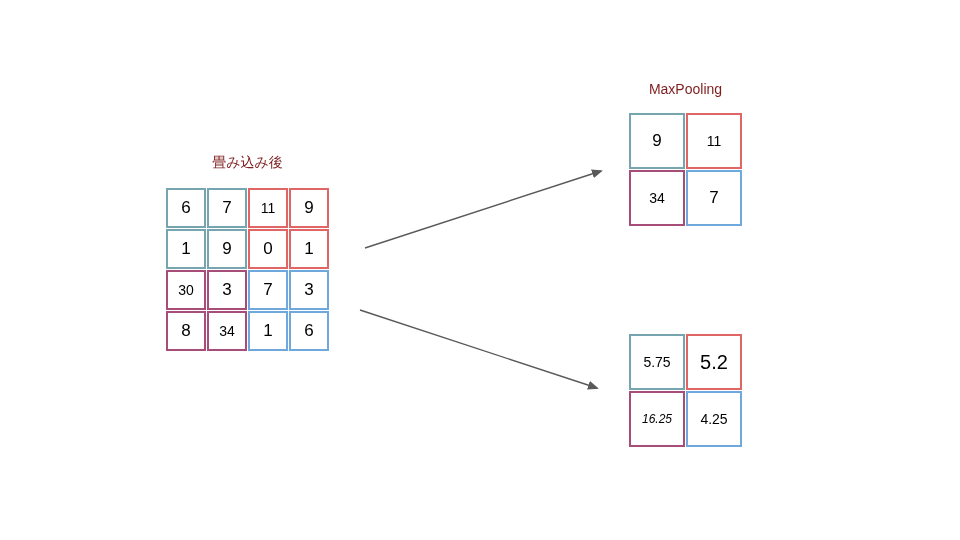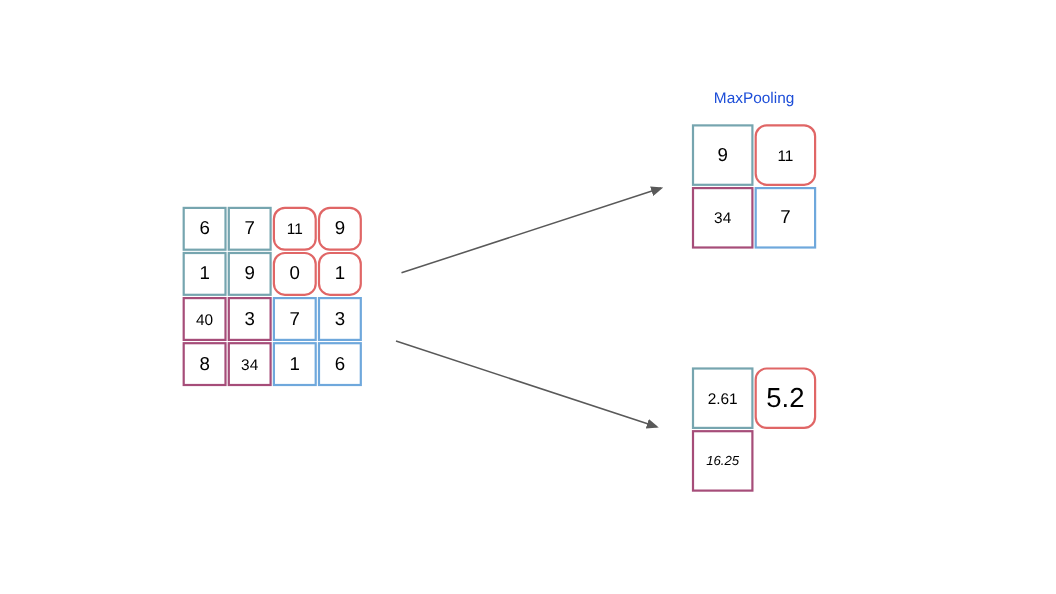--- a/index.html
+++ b/index.html
@@ -14,21 +14,21 @@
     background: #ffffff;
     font-family: "Liberation Sans", sans-serif;
     color: #000000;
     overflow: hidden;
   }
   .matrix-title {
     position: absolute;
     text-align: center;
     font-size: 14px;
     line-height: 18px;
-    color: #1d4ed8;
+    color: #7f1d1d;
     white-space: nowrap;
   }
   .grid {
     position: absolute;
     display: grid;
     gap: 1px;
   }
   .grid-4x4 {
     grid-template-columns: repeat(4, 40px);
     grid-auto-rows: 40px;
@@ -42,23 +42,23 @@
     background: #ffffff;
     border: 2px solid #000;
     display: flex;
     align-items: center;
     justify-content: center;
     font-size: 15px;
   }
   .cell[data-size="s"]  { font-size: 12px; font-style: italic; }
   .cell[data-size="m"]  { font-size: 14px; }
   .cell[data-size="l"]  { font-size: 17px; }
-  .cell[data-size="xl"] { font-size: 25px; }
+  .cell[data-size="xl"] { font-size: 20px; }
   .c-teal    { border-color: var(--teal); }
-  .c-red     { border-color: var(--red); border-radius: 11px; }
+  .c-red     { border-color: var(--red); }
   .c-magenta { border-color: var(--magenta); text-align: center; }
   .c-blue    { border-color: var(--blue); }
   .arrows-layer {
     position: absolute;
     left: 0;
     top: 0;
     width: 960px;
     height: 540px;
     pointer-events: none;
   }
@@ -78,46 +78,48 @@
   <svg class="arrows-layer" viewBox="0 0 960 540" xmlns="http://www.w3.org/2000/svg">
     <defs>
       <marker id="ah" markerUnits="userSpaceOnUse" markerWidth="11" markerHeight="9" viewBox="0 0 11 9" refX="9" refY="4.5" orient="auto">
         <path class="arrowhead-path" d="M0,0 L11,4.5 L0,9 z"></path>
       </marker>
     </defs>
     <line x1="365" y1="248" x2="601" y2="171" marker-end="url(#ah)"></line>
     <line x1="360" y1="310" x2="597" y2="388" marker-end="url(#ah)"></line>
   </svg>
 
+  <div class="matrix-title" style="left:166px; top:153px; width:163px;">畳み込み後</div>
   <div class="grid grid-4x4" style="left:166px; top:188px;">
     <div class="cell c-teal" data-size="l">6</div>
     <div class="cell c-teal" data-size="l">7</div>
     <div class="cell c-red" data-size="m">11</div>
     <div class="cell c-red" data-size="l">9</div>
     <div class="cell c-teal" data-size="l">1</div>
     <div class="cell c-teal" data-size="l">9</div>
     <div class="cell c-red" data-size="l">0</div>
     <div class="cell c-red" data-size="l">1</div>
-    <div class="cell c-magenta" data-size="m">40</div>
+    <div class="cell c-magenta" data-size="m">30</div>
     <div class="cell c-magenta" data-size="l">3</div>
     <div class="cell c-blue" data-size="l">7</div>
     <div class="cell c-blue" data-size="l">3</div>
     <div class="cell c-magenta" data-size="l">8</div>
     <div class="cell c-magenta" data-size="m">34</div>
     <div class="cell c-blue" data-size="l">1</div>
     <div class="cell c-blue" data-size="l">6</div>
   </div>
 
   <div class="matrix-title" style="left:629px; top:80px; width:113px;">MaxPooling</div>
   <div class="grid grid-2x2" style="left:629px; top:113px;">
     <div class="cell c-teal" data-size="l">9</div>
     <div class="cell c-red" data-size="m">11</div>
     <div class="cell c-magenta" data-size="m">34</div>
     <div class="cell c-blue" data-size="l">7</div>
   </div>
 
   <div class="grid grid-2x2" style="left:629px; top:334px;">
-    <div class="cell c-teal" data-size="m">2.61</div>
+    <div class="cell c-teal" data-size="m">5.75</div>
     <div class="cell c-red" data-size="xl">5.2</div>
     <div class="cell c-magenta" data-size="s">16.25</div>
+    <div class="cell c-blue" data-size="m">4.25</div>
   </div>
 
 </div>
 
 </body></html>

